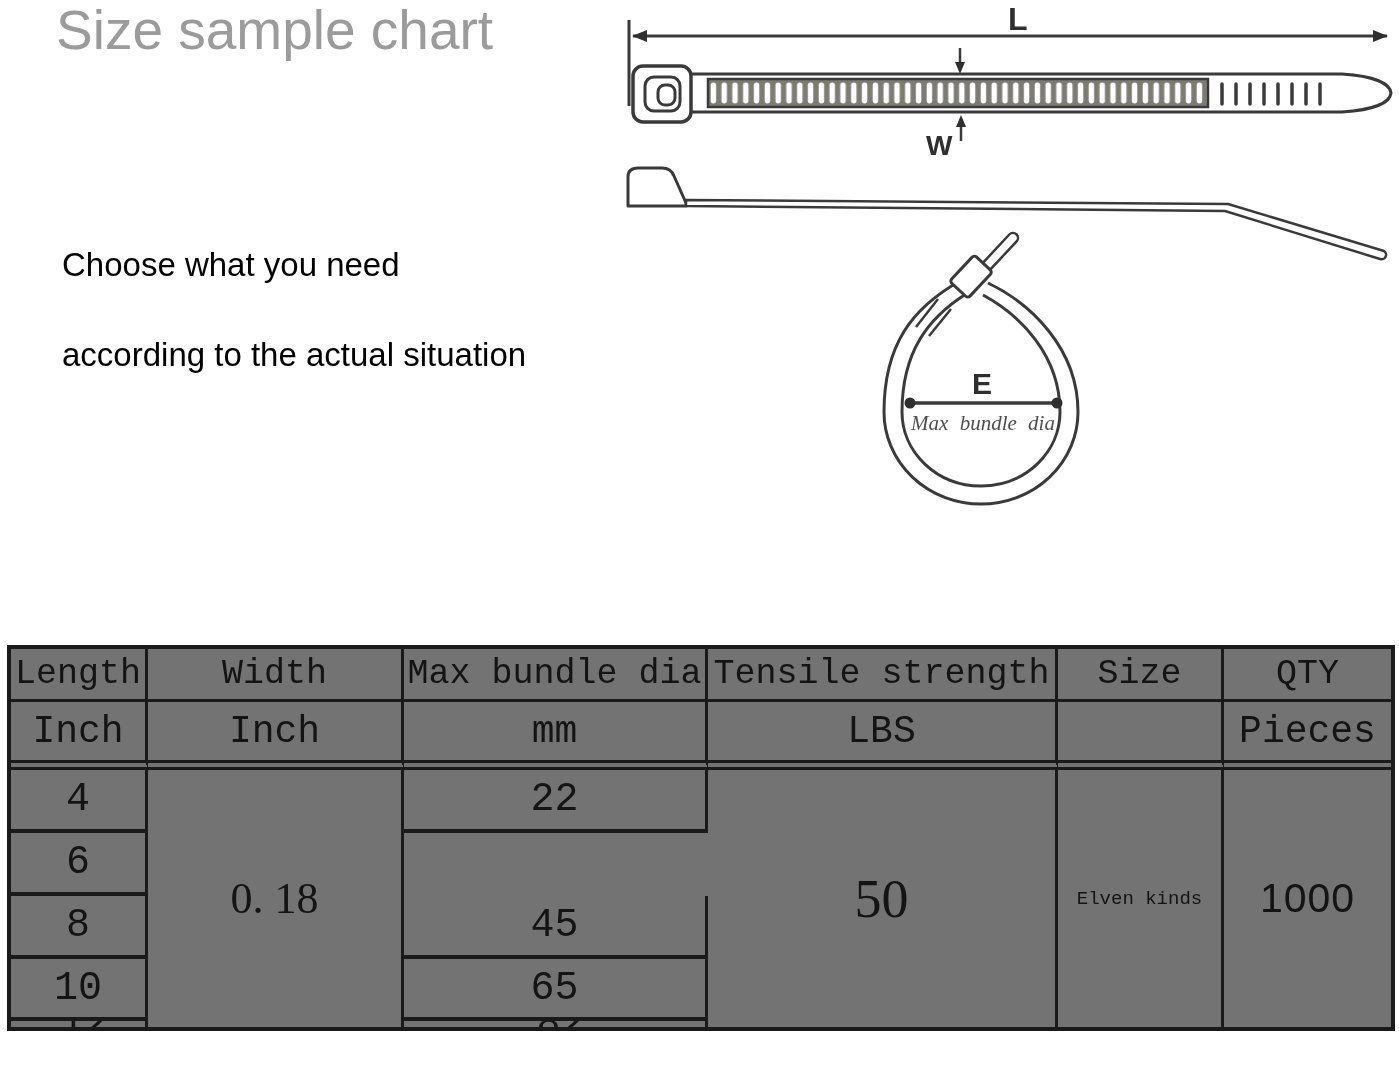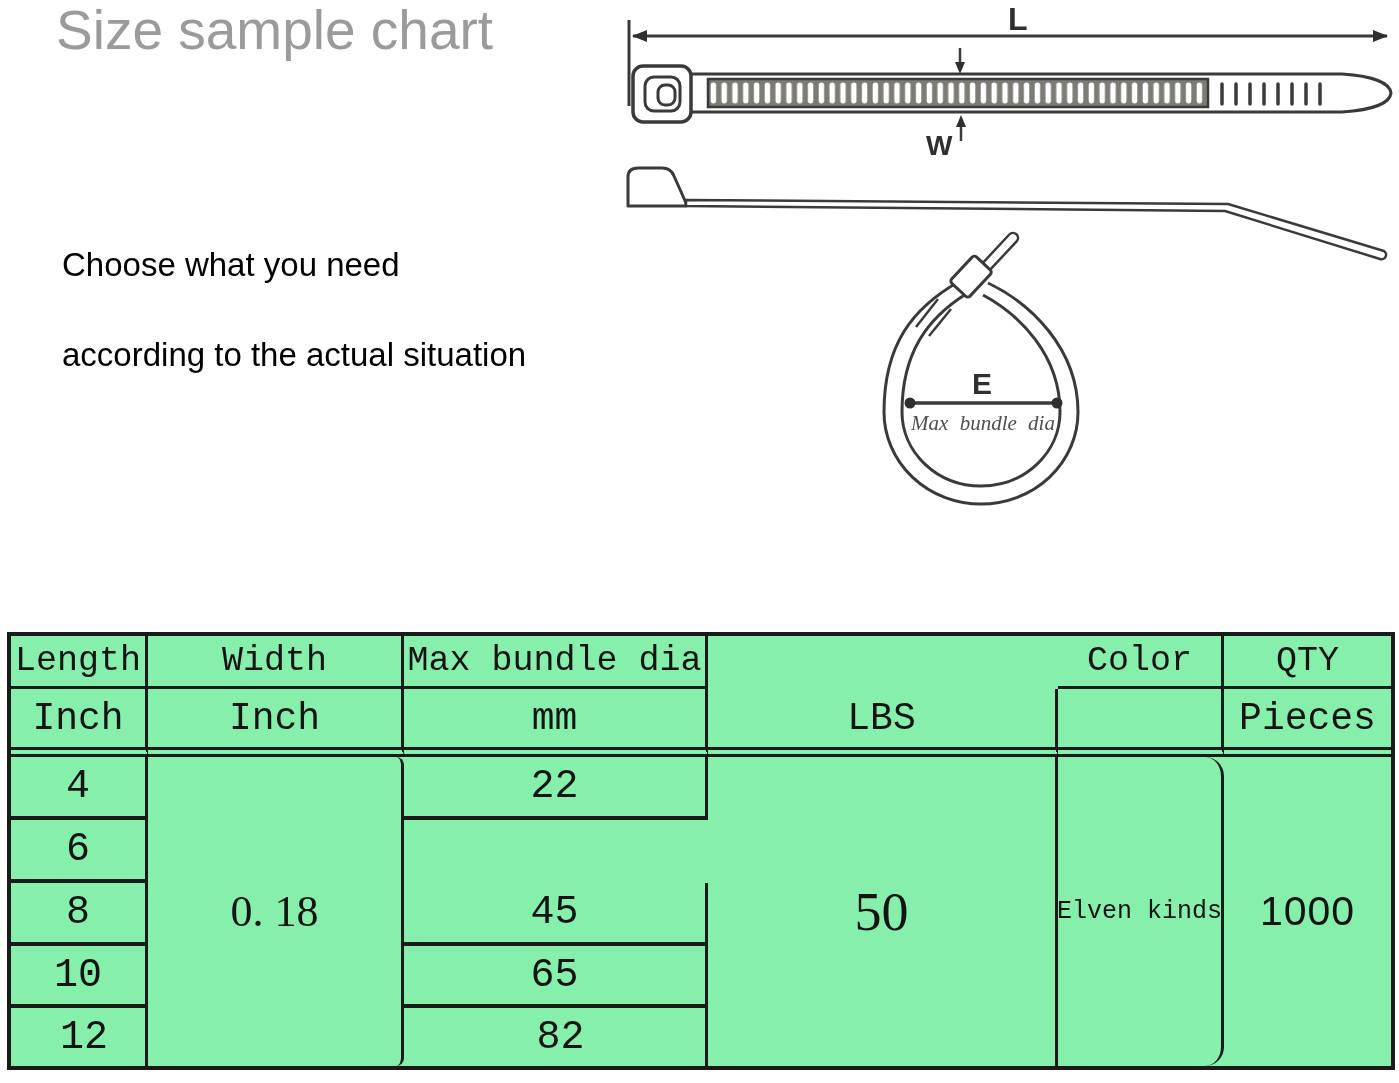--- a/index.html
+++ b/index.html
@@ -17,39 +17,39 @@
   .subtitle.l2{top:336px;}
 
   
   .diagram-wrap{position:absolute;left:620px;top:0px;width:779px;height:540px;}
   svg text{font-family:"Liberation Sans",sans-serif;}
   .dim-label{font-weight:bold;fill:#2f2f2f;}
   .cap-label{font-family:"Liberation Serif",serif;font-style:italic;fill:#4f4f4f;}
 
   
   .size-table{
-    position:absolute;left:7px;top:632px;width:1388px;height:438px;
-    box-sizing:border-box;border:4px solid #1a1a1a;background:#86efac;
+    position:absolute;left:7px;top:645px;width:1388px;height:386px;
+    box-sizing:border-box;border:4px solid #1a1a1a;background:#737373;
     display:grid;
     grid-template-columns:137px 256px 304px 350px 166px 1fr;
     grid-template-rows:53px 68px 63px 63px 63px 62px 1fr;
     font-family:"Liberation Mono","DejaVu Sans Mono",monospace;
   }
   .cell{
     display:flex;align-items:center;justify-content:center;
     box-sizing:border-box;overflow:hidden;white-space:nowrap;
   }
   .vline{border-right:3px solid #1a1a1a;}
   .hdr{font-size:35px;border-bottom:3px solid #1a1a1a;}
   .unit{font-size:38px;border-bottom:10px double #1a1a1a;}
   .num{font-size:40px;border-bottom:4px solid #1a1a1a;}
   .num.last{border-bottom:none;padding-left:12px;}
-  .width-val{font-family:"Liberation Serif",serif;font-size:44px;border-radius:8px;}
+  .width-val{font-family:"Liberation Serif",serif;font-size:44px;}
   .tensile-val{font-family:"Liberation Serif",serif;font-size:54px;}
-  .color-val{font-size:25px;letter-spacing:0px;border-radius:19px;}
+  .color-val{font-size:19px;letter-spacing:0px;}
   .qty-val{font-family:"Liberation Sans",sans-serif;font-size:41px;letter-spacing:1px;}
 </style>
 </head>
 <body>
 
 <div class="canvas">
 
   <div class="page-title">Size sample chart</div>
   <div class="subtitle l1">Choose what you need</div>
   <div class="subtitle l2">according to the actual situation</div>
@@ -127,21 +127,22 @@
         <text class="cap-label" x="363" y="430" font-size="21" text-anchor="middle" stroke="none" word-spacing="6">Max bundle dia</text>
       </g>
     </svg>
   </div>
 
   <div class="size-table">
 
     <div class="cell hdr vline" style="grid-area:1/1">Length</div>
     <div class="cell hdr vline" style="grid-area:1/2">Width</div>
     <div class="cell hdr vline" style="grid-area:1/3">Max bundle dia</div>
-    <div class="cell hdr vline" style="grid-area:1/5">Color</div>
+    <div class="cell hdr vline" style="grid-area:1/4">Tensile strength</div>
+    <div class="cell hdr vline" style="grid-area:1/5">Size</div>
     <div class="cell hdr" style="grid-area:1/6">QTY</div>
 
     <div class="cell unit vline" style="grid-area:2/1">Inch</div>
     <div class="cell unit vline" style="grid-area:2/2">Inch</div>
     <div class="cell unit vline" style="grid-area:2/4">LBS</div>
     <div class="cell unit vline" style="grid-area:2/3">mm</div>
     <div class="cell unit vline" style="grid-area:2/5"></div>
     <div class="cell unit" style="grid-area:2/6">Pieces</div>
 
     <div class="cell num vline" style="grid-area:3/1">4</div>

